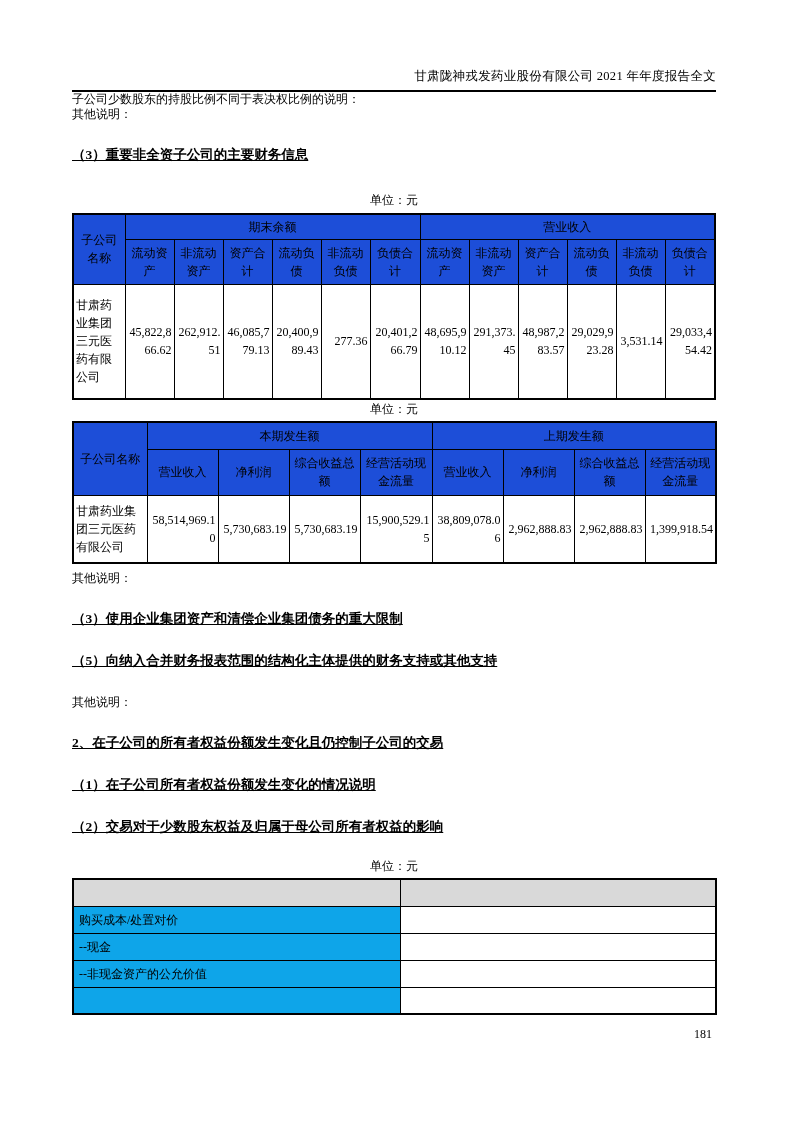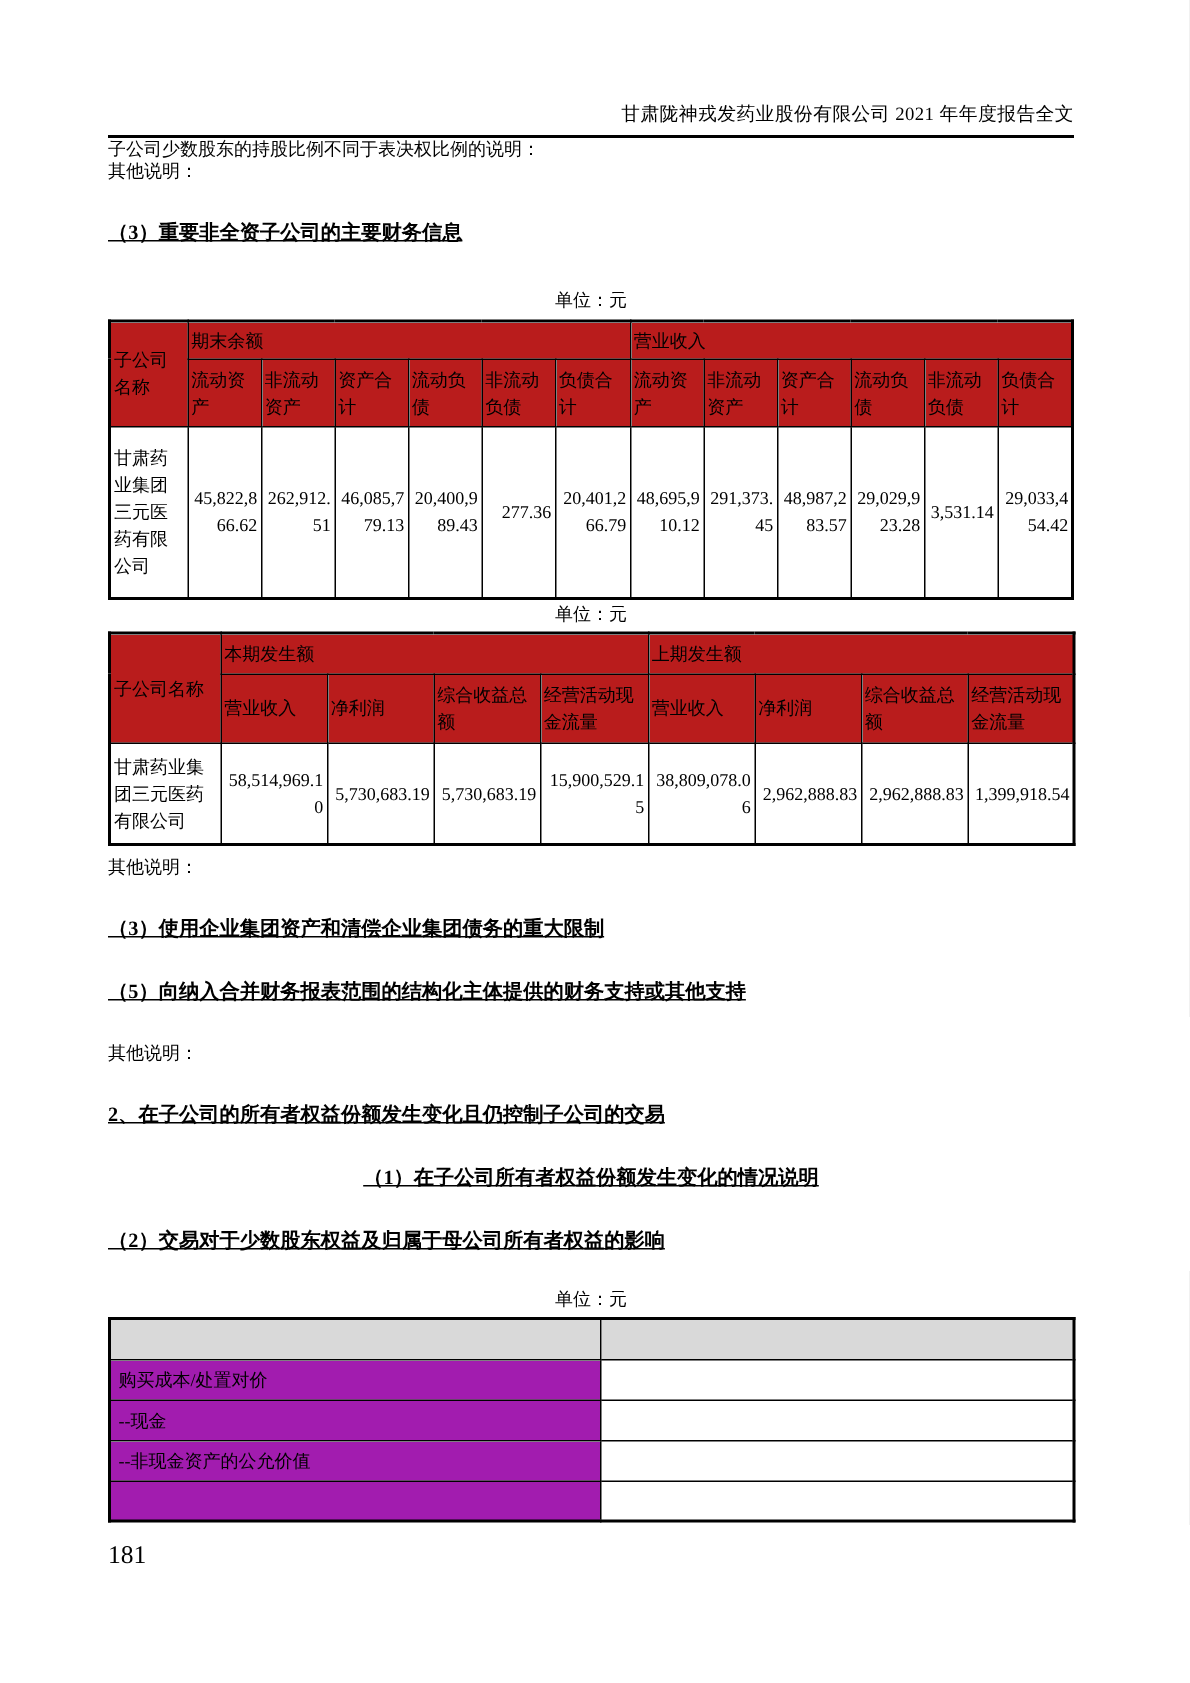--- a/index.html
+++ b/index.html
@@ -31,21 +31,21 @@
     font-weight: bold;
     font-size: 13.5px;
     line-height: 17px;
     margin: 0;
     text-decoration: underline;
   }
   .h-sec3  { margin-top: 24px; }
   .h-sec4  { margin-top: 24px; }
   .h-sec5  { margin-top: 25px; }
   .h-main2 { margin-top: 24px; }
-  .h-21    { margin-top: 25px; text-align: center; }
+  .h-21    { margin-top: 25px; }
   .h-22    { margin-top: 25px; }
 
   .unit-label { text-align: center; line-height: 15px; }
   .u1 { margin-top: 30px; }
   .u2 { margin-top: 2px; }
   .u3 { margin-top: 24px; }
 
   .note { margin: 0; line-height: 15px; }
   .note-t2 { margin-top: 7px; }
   .note-s5 { margin-top: 26px; }
@@ -60,46 +60,46 @@
   .t2 { margin-top: 4px; }
   .t3 { margin-top: 4px; }
   table.fin-table td {
     border: 1px solid #000;
     padding: 2px 2px;
     vertical-align: middle;
     line-height: 18px;
     overflow: hidden;
   }
   td.hd {
-    background: #b91c1c;
-    text-align: left;
+    background: #1d4ed8;
+    text-align: center;
     font-weight: normal;
   }
   td.name { text-align: left; padding-left: 5px; padding-right: 2px; }
   td.num  { text-align: right; word-break: break-all; padding-right: 3px; }
 
   .t1 tr.h1row { height: 25px; }
   .t1 tr.h2row { height: 45px; }
   .t1 tr.drow  { height: 115px; }
 
   .t2 tr.h1row { height: 27px; }
   .t2 tr.h2row { height: 46px; }
   .t2 tr.drow  { height: 68px; }
 
   .t3 tr { height: 27px; }
   .t3 td { border-top-width: 2px; border-bottom-width: 2px; }
-  .t3 td.lbl { background: #a21caf; padding-left: 5px; }
+  .t3 td.lbl { background: #0ea5e9; padding-left: 5px; }
   .t3 td.val { background: #fff; }
   .t3 tr.hrow td { background: #d9d9d9; }
 
   .page-number {
     margin-top: 12px;
-    text-align: left;
+    text-align: right;
     padding-right: 4px;
-    font-size: 17px;
+    font-size: 12px;
   }
 </style>
 </head>
 <body>
 
 <div class="page">
   <div class="content">
 
     <div class="doc-header">
       <span>甘肃陇神戎发药业股份有限公司 2021 年年度报告全文</span>

